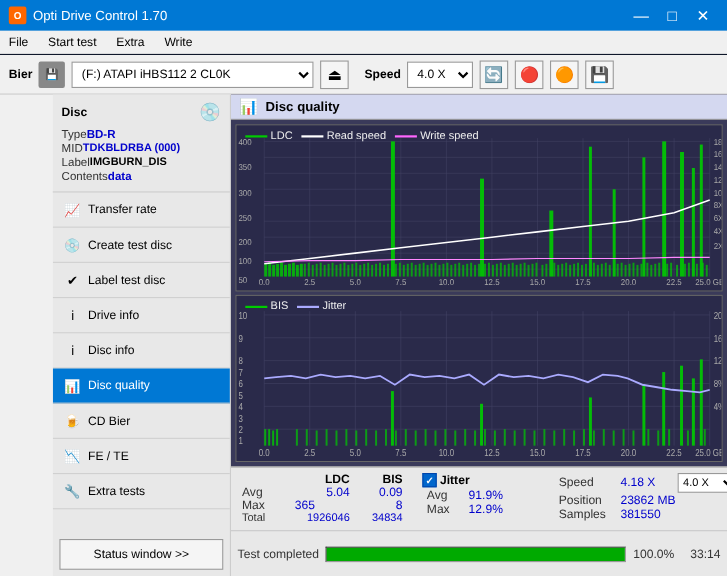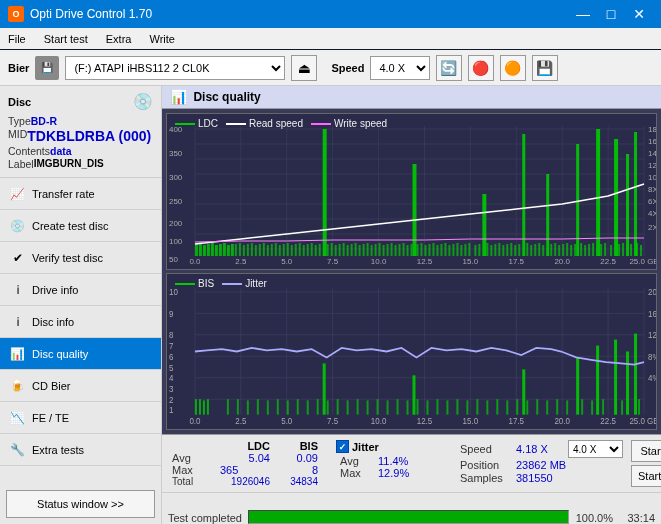--- a/index.html
+++ b/index.html
@@ -19,21 +19,21 @@
     
     .drive-bar { background: #f0f0f0; height: 36px; display: flex; align-items: center; padding: 0 8px; border-bottom: 1px solid #ccc; gap: 6px; }
     .drive-label { font-size: 11px; font-weight: bold; }
     .drive-select { height: 24px; font-size: 11px; border: 1px solid #999; padding: 0 4px; min-width: 220px; background: white; }
     .drive-icon { width: 24px; height: 24px; background: #888; border-radius: 2px; display: flex; align-items: center; justify-content: center; color: white; font-size: 10px; }
     .speed-label { font-size: 11px; font-weight: bold; margin-left: 8px; }
     .speed-select { height: 24px; font-size: 11px; border: 1px solid #999; padding: 0 4px; width: 60px; background: white; }
     .toolbar-btn { width: 26px; height: 26px; border: 1px solid #999; background: #f5f5f5; cursor: pointer; display: flex; align-items: center; justify-content: center; font-size: 14px; }
 
     
-    .main-area { display: flex; height: calc(524px - 86px); }
+    .main-area { display: flex; height: calc(524px - 86px); margin-left: 48px; }
 
     
     .sidebar { width: 162px; background: #e8e8e8; border-right: 1px solid #ccc; display: flex; flex-direction: column; }
     .disc-panel { padding: 6px 8px; border-bottom: 1px solid #ccc; }
     .disc-header { display: flex; align-items: center; justify-content: space-between; margin-bottom: 4px; }
     .disc-title { font-weight: bold; font-size: 11px; }
     .disc-icon { font-size: 16px; }
     .disc-row { display: flex; justify-content: flex-start; margin: 1px 0; font-size: 10.5px; }
     .disc-row-label { color: #333; }
     .disc-row-value { color: #0000cc; font-weight: bold; }
@@ -62,21 +62,21 @@
     .legend-item { display: flex; align-items: center; gap: 3px; }
     .legend-color { width: 20px; height: 2px; }
 
     
     .stats-area { background: #e8e8e8; border-top: 1px solid #999; padding: 3px 6px; }
     .checkbox-blue { width: 13px; height: 13px; background: #0066cc; border: 1px solid #0044aa; display: flex; align-items: center; justify-content: center; color: white; font-size: 9px; }
     .right-speed-select { height: 20px; font-size: 11px; border: 1px solid #999; width: 55px; background: white; }
     .action-btn { height: 22px; background: #f5f5f5; border: 1px solid #999; cursor: pointer; font-size: 11px; padding: 0 6px; white-space: nowrap; }
 
     
-    .progress-area { background: #e8e8e8; border-top: 1px solid #ccc; height: 32px; display: flex; align-items: flex-end; gap: 6px; padding: 0 6px; }
+    .progress-area { background: #e8e8e8; border-top: 1px solid #ccc; height: 42px; display: flex; align-items: center; gap: 6px; padding: 0 6px; }
     .progress-label { font-size: 11px; color: #333; }
     .progress-bar-outer { flex: 1; height: 14px; background: #c0c0c0; border: 1px inset #999; }
     .progress-bar-inner { height: 100%; background: #00aa00; }
     .progress-pct { font-size: 11px; color: #333; width: 38px; text-align: right; }
     .progress-time { font-size: 11px; color: #333; width: 36px; text-align: right; }
   </style>
 </head>
 <body>
 
 <div class="title-bar">
@@ -123,44 +123,44 @@
       <div class="disc-header">
         <span class="disc-title">Disc</span>
         <span class="disc-icon">💿</span>
       </div>
       <div class="disc-row">
         <span class="disc-row-label">Type</span>
         <span class="disc-row-value">BD-R</span>
       </div>
       <div class="disc-row">
         <span class="disc-row-label">MID</span>
-        <span class="disc-row-value" style="font-size:14px;">TDKBLDRBA (000)</span>
+        <span class="disc-row-value" style="font-size:10px;">TDKBLDRBA (000)</span>
+      </div>
+      <div class="disc-row">
+        <span class="disc-row-label">Label</span>
+        <span class="disc-row-value black" style="font-size:10px;">IMGBURN_DIS</span>
       </div>
       <div class="disc-row">
         <span class="disc-row-label">Contents</span>
         <span class="disc-row-value">data</span>
       </div>
-      <div class="disc-row">
-        <span class="disc-row-label">Label</span>
-        <span class="disc-row-value black" style="font-size:10px;">IMGBURN_DIS</span>
-      </div>
     </div>
 
     <div class="nav-items">
       <div class="nav-item">
         <span class="nav-item-icon">📈</span>
         <span>Transfer rate</span>
       </div>
       <div class="nav-item">
         <span class="nav-item-icon">💿</span>
         <span>Create test disc</span>
       </div>
       <div class="nav-item">
         <span class="nav-item-icon">✔</span>
-        <span>Verify test disc</span>
+        <span>Label test disc</span>
       </div>
       <div class="nav-item">
         <span class="nav-item-icon">ℹ</span>
         <span>Drive info</span>
       </div>
       <div class="nav-item">
         <span class="nav-item-icon">ℹ</span>
         <span>Disc info</span>
       </div>
       <div class="nav-item active">
@@ -534,21 +534,21 @@
           </div>
         </div>
 
         <div style="min-width:120px; padding-left:4px;">
           <div style="display:flex; align-items:center; gap:3px; font-size:11px; font-weight:bold; margin-bottom:2px;">
             <div class="checkbox-blue">✓</div>
             <span>Jitter</span>
           </div>
           <div style="display:flex; gap:8px; font-size:11px; padding: 0 4px;">
             <span style="width:30px; color:#333;">Avg</span>
-            <span style="color:#0000cc;">11.4%</span>
+            <span style="color:#0000cc;">91.9%</span>
           </div>
           <div style="display:flex; gap:8px; font-size:11px; padding: 0 4px;">
             <span style="width:30px; color:#333;">Max</span>
             <span style="color:#0000cc;">12.9%</span>
           </div>
         </div>
 
         <div style="flex:1; padding-left:4px;">
           <div style="display:flex; gap:4px; font-size:11px; margin-bottom:1px; align-items:center;">
             <span style="color:#333; width:52px;">Speed</span>

